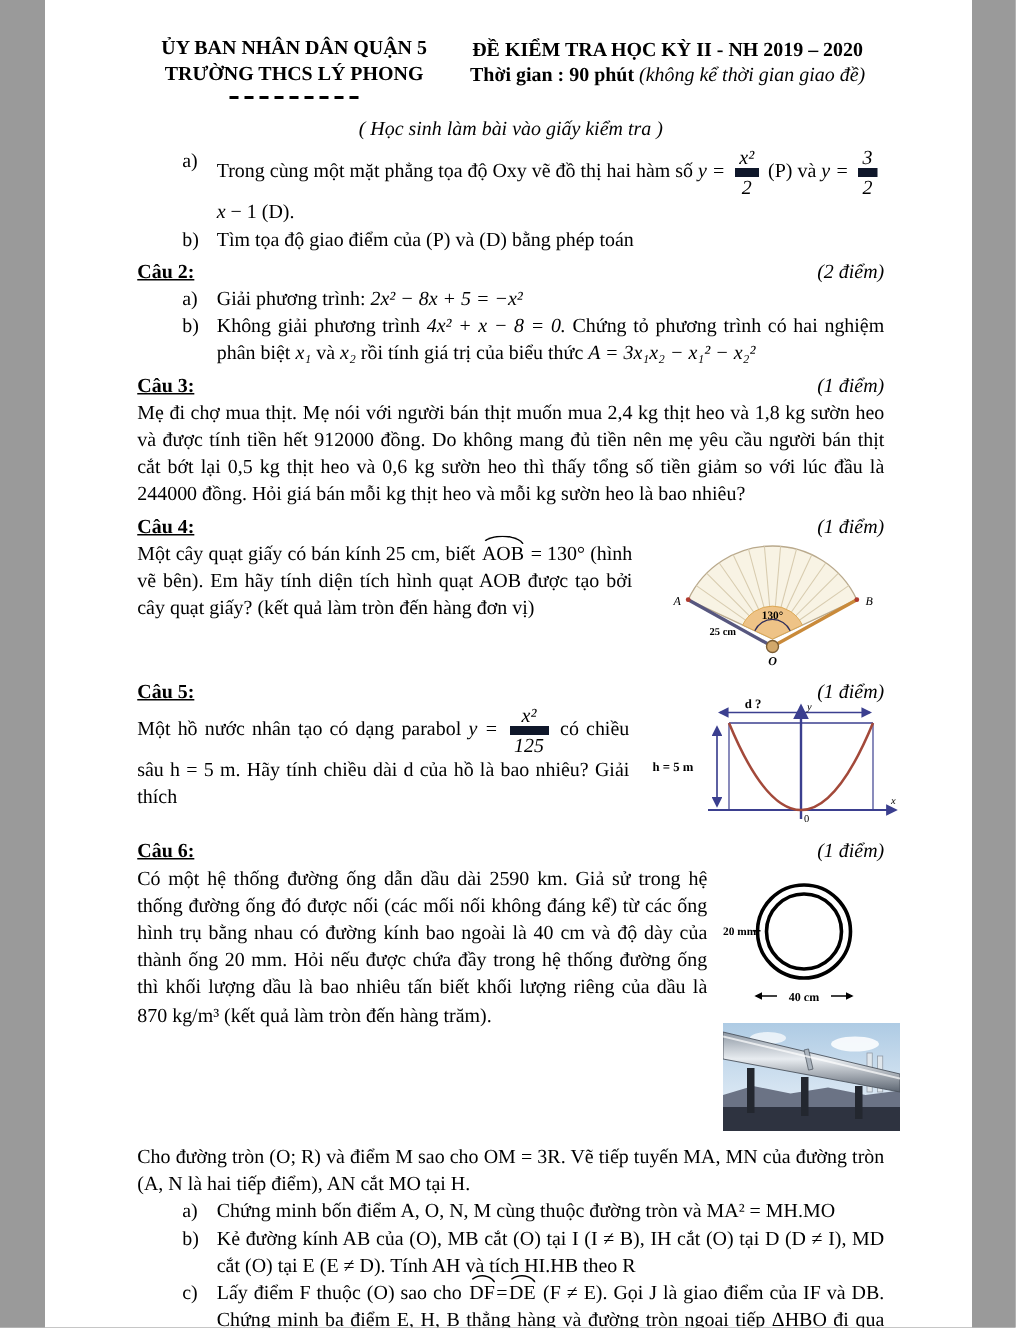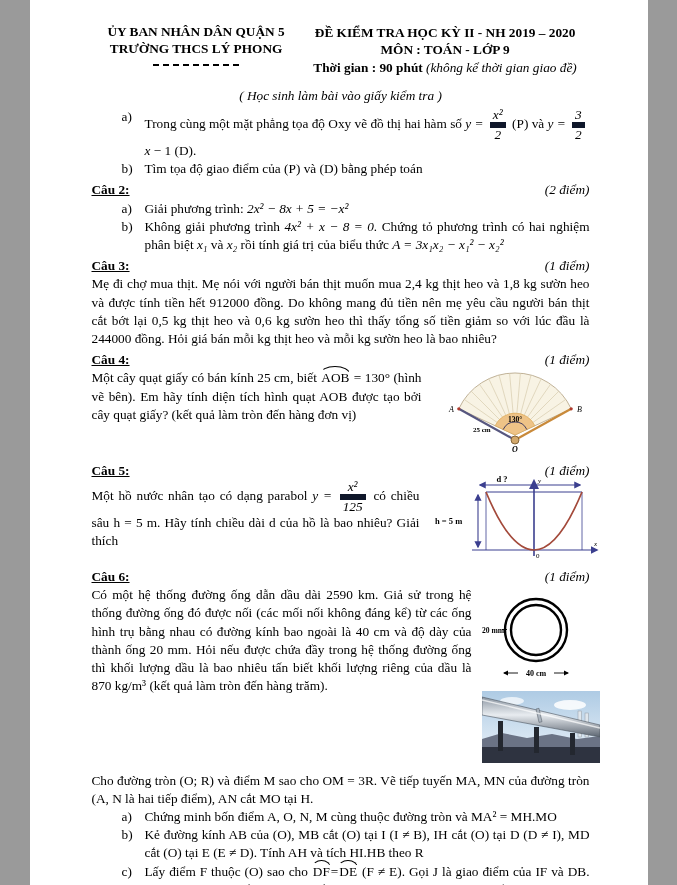--- a/index.html
+++ b/index.html
@@ -53,21 +53,20 @@
 <div class="page">
 
   <header class="hdr">
     <div class="hdr-left">
       <div class="b">ỦY BAN NHÂN DÂN QUẬN 5</div>
       <div class="b">TRƯỜNG THCS LÝ PHONG</div>
       <div class="dashline"></div>
     </div>
     <div class="hdr-right">
       <div class="b">ĐỀ KIỂM TRA HỌC KỲ II - NH 2019 – 2020</div>
-      <div class="b">MÔN : TOÁN - LỚP 9</div>
       <div>
         <span class="b">Thời gian : 90 phút</span>
         <span class="i">(không kể thời gian giao đề)</span>
       </div>
     </div>
   </header>
 
   <div class="instruction i center">( Học sinh làm bài vào giấy kiểm tra )</div>
 
   <section>

